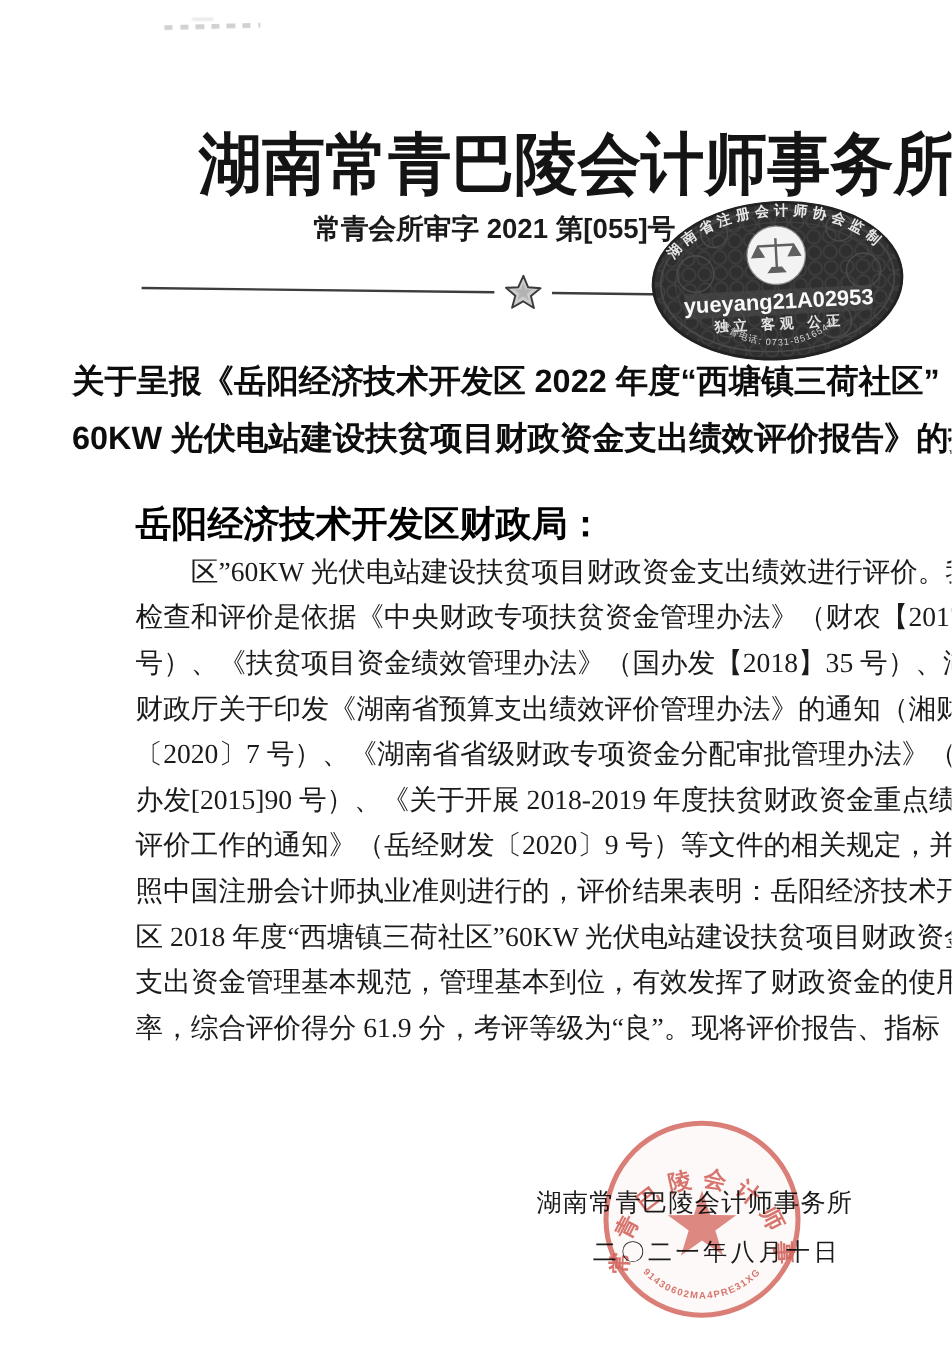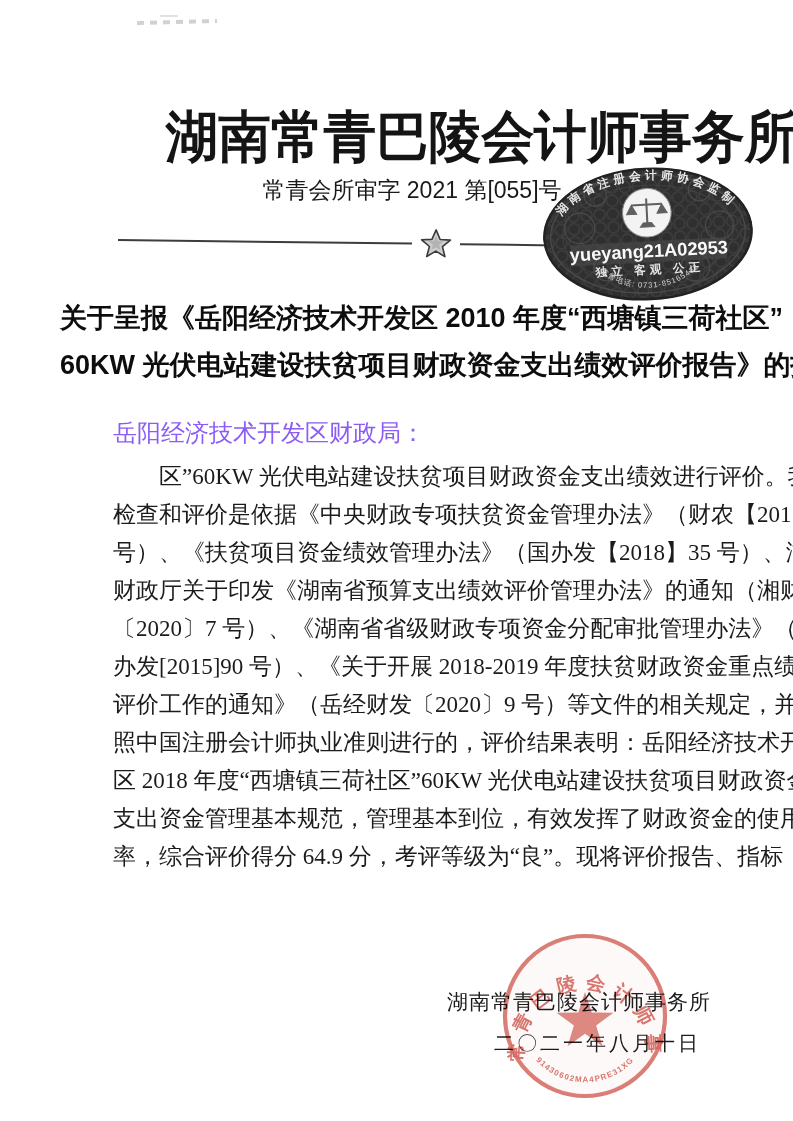--- a/index.html
+++ b/index.html
@@ -25,42 +25,42 @@
     position:absolute; left:150px; top:101px; width:520px; margin:0;
     text-align:center; white-space:nowrap;
     font-family:"Liberation Sans","DejaVu Sans",sans-serif;
     font-weight:700; font-size:56px; line-height:72px; color:#141414;
     transform:scaleX(0.94); transform-origin:center; letter-spacing:0px;
   }
 
   .doc-number {
     position:absolute; left:152px; top:175px; width:520px; text-align:center;
     font-family:"Liberation Sans","DejaVu Sans",sans-serif;
-    font-weight:400; font-size:23px; color:#1a1a1a; white-space:nowrap;
+    font-weight:700; font-size:23px; color:#1a1a1a; white-space:nowrap;
   }
 
   .divider {
     position:absolute; left:118px; top:222px; width:440px; height:36px;
     display:flex; align-items:center; transform:rotate(0.7deg); transform-origin:left center;
   }
   .divider .rule { border-top:2px solid #3d3d3d; height:0; }
   .divider .rule.left { flex:1; }
   .divider .rule.right { width:98px; }
   .divider .star { width:32px; height:32px; margin:0 8px; flex:none; }
 
   .subject {
     position:absolute; left:60px; top:295px; width:673px; text-align:center;
     font-family:"Liberation Sans","DejaVu Sans",sans-serif;
     font-weight:700; font-size:27px; line-height:47px; color:#0d0d0d;
     white-space:nowrap;
   }
 
   .addressee {
     position:absolute; left:113px; top:417px;
-    font-weight:400; font-size:24px; color:#8b5cf6; white-space:nowrap;
+    font-weight:700; font-size:30px; color:#000000; white-space:nowrap;
   }
 
   .body-block {
     position:absolute; left:113px; top:458px; width:592px;
     font-size:23px; line-height:38px; color:#1b1b1b;
   }
   .body-line { white-space:nowrap; height:38px; }
   .body-line:first-child { text-indent:2em; }
 
   .signature {
@@ -145,38 +145,38 @@
     </g>
     <rect x="28" y="74" width="154" height="21" fill="#484848" opacity=".65"></rect>
     <text x="105" y="90" text-anchor="middle" font-size="18" font-weight="800" fill="#fafafa">yueyang21A02953</text>
     <text x="105" y="106" text-anchor="middle" font-size="11.5" font-weight="700" fill="#e4e4e4" letter-spacing="4">独立 客观 公正</text>
     <text font-size="7.5" fill="#d6d6d6" letter-spacing="1">
       <textPath href="#arcPhone" startOffset="50%" text-anchor="middle">监督电话: 0731-85165432</textPath>
     </text>
   </svg>
 
   <div class="subject">
-    <div>关于呈报《岳阳经济技术开发区 2010 年度“西塘镇三荷社区”</div>
+    <div>关于呈报《岳阳经济技术开发区 2022 年度“西塘镇三荷社区”</div>
     <div>60KW 光伏电站建设扶贫项目财政资金支出绩效评价报告》的报告</div>
   </div>
 
   <div class="addressee">岳阳经济技术开发区财政局：</div>
 
   <div class="body-block">
       <div class="body-line">区”60KW 光伏电站建设扶贫项目财政资金支出绩效进行评价。我们的</div>
       <div class="body-line">检查和评价是依据《中央财政专项扶贫资金管理办法》（财农【2017】8</div>
       <div class="body-line">号）、《扶贫项目资金绩效管理办法》（国办发【2018】35 号）、湖南省</div>
       <div class="body-line">财政厅关于印发《湖南省预算支出绩效评价管理办法》的通知（湘财绩</div>
       <div class="body-line">〔2020〕7 号）、《湖南省省级财政专项资金分配审批管理办法》（湘政</div>
       <div class="body-line">办发[2015]90 号）、《关于开展 2018-2019 年度扶贫财政资金重点绩效</div>
       <div class="body-line">评价工作的通知》（岳经财发〔2020〕9 号）等文件的相关规定，并参</div>
       <div class="body-line">照中国注册会计师执业准则进行的，评价结果表明：岳阳经济技术开发</div>
       <div class="body-line">区 2018 年度“西塘镇三荷社区”60KW 光伏电站建设扶贫项目财政资金</div>
       <div class="body-line">支出资金管理基本规范，管理基本到位，有效发挥了财政资金的使用效</div>
-      <div class="body-line">率，综合评价得分 64.9 分，考评等级为“良”。现将评价报告、指标</div>
+      <div class="body-line">率，综合评价得分 61.9 分，考评等级为“良”。现将评价报告、指标</div>
     </div>
 
   <div class="signature">湖南常青巴陵会计师事务所</div>
   <div class="sign-date">二〇二一年八月十日</div>
 
   <svg class="company-seal" viewBox="0 0 220 184">
     <defs>
       <path id="sealRing" d="M 48.2 131.6 A 62 62 0 1 1 171.8 131.6"></path>
       <path id="sealCode" d="M 47.9 114.6 A 66 66 0 0 0 172.1 114.6"></path>
     </defs>

